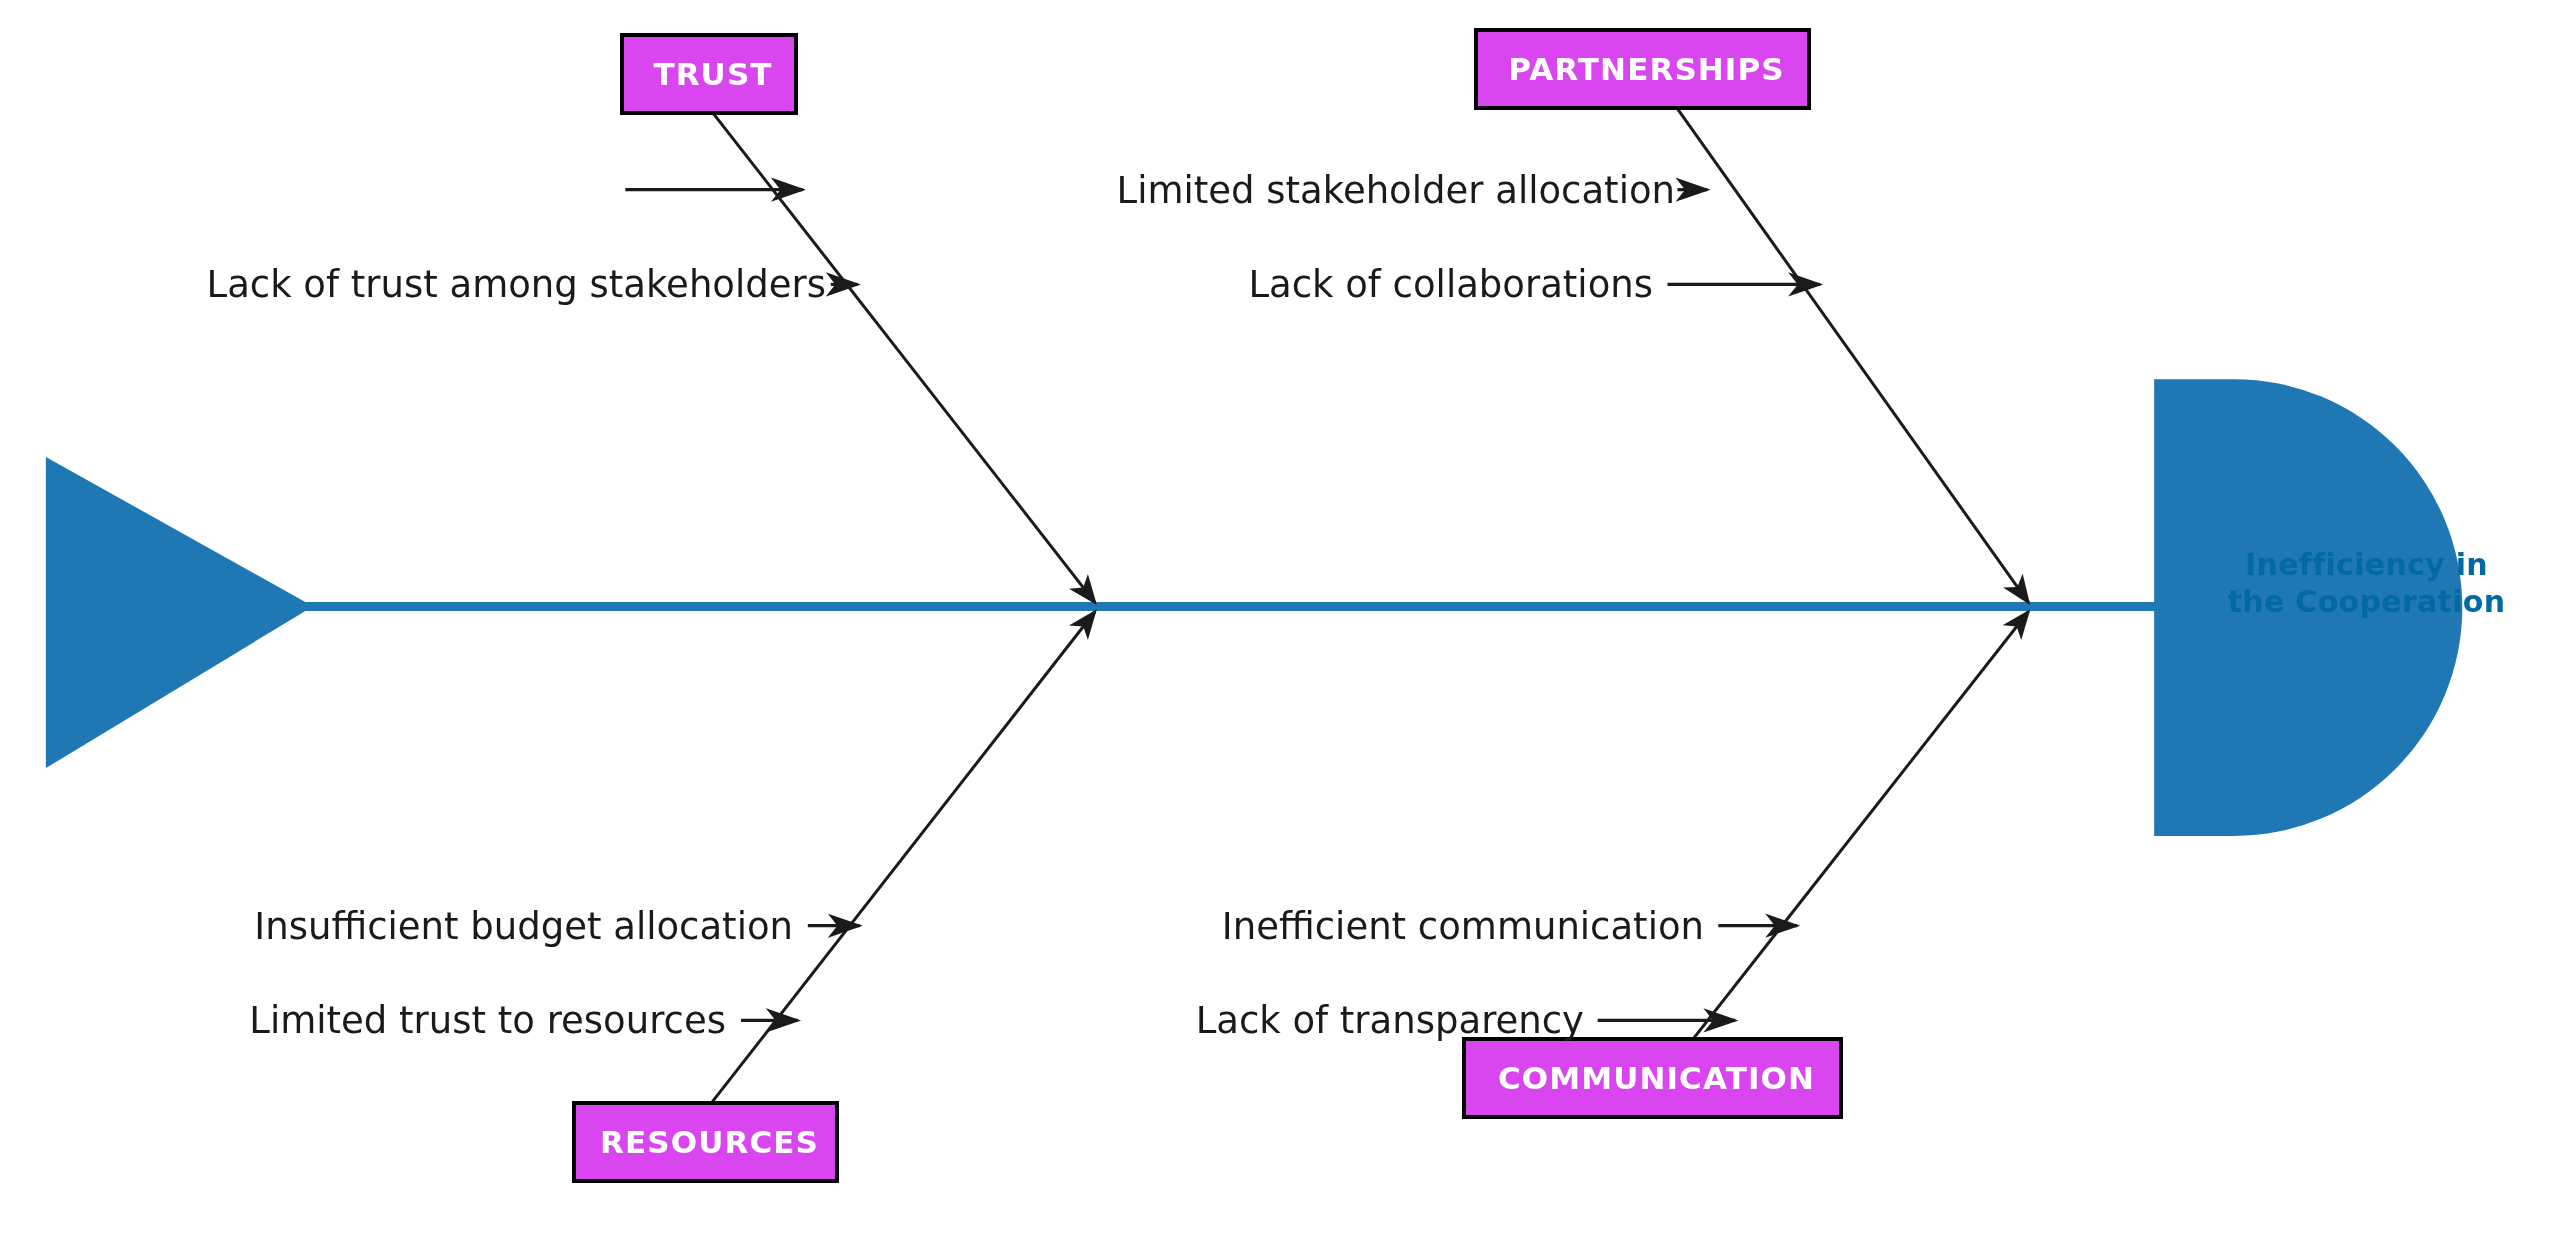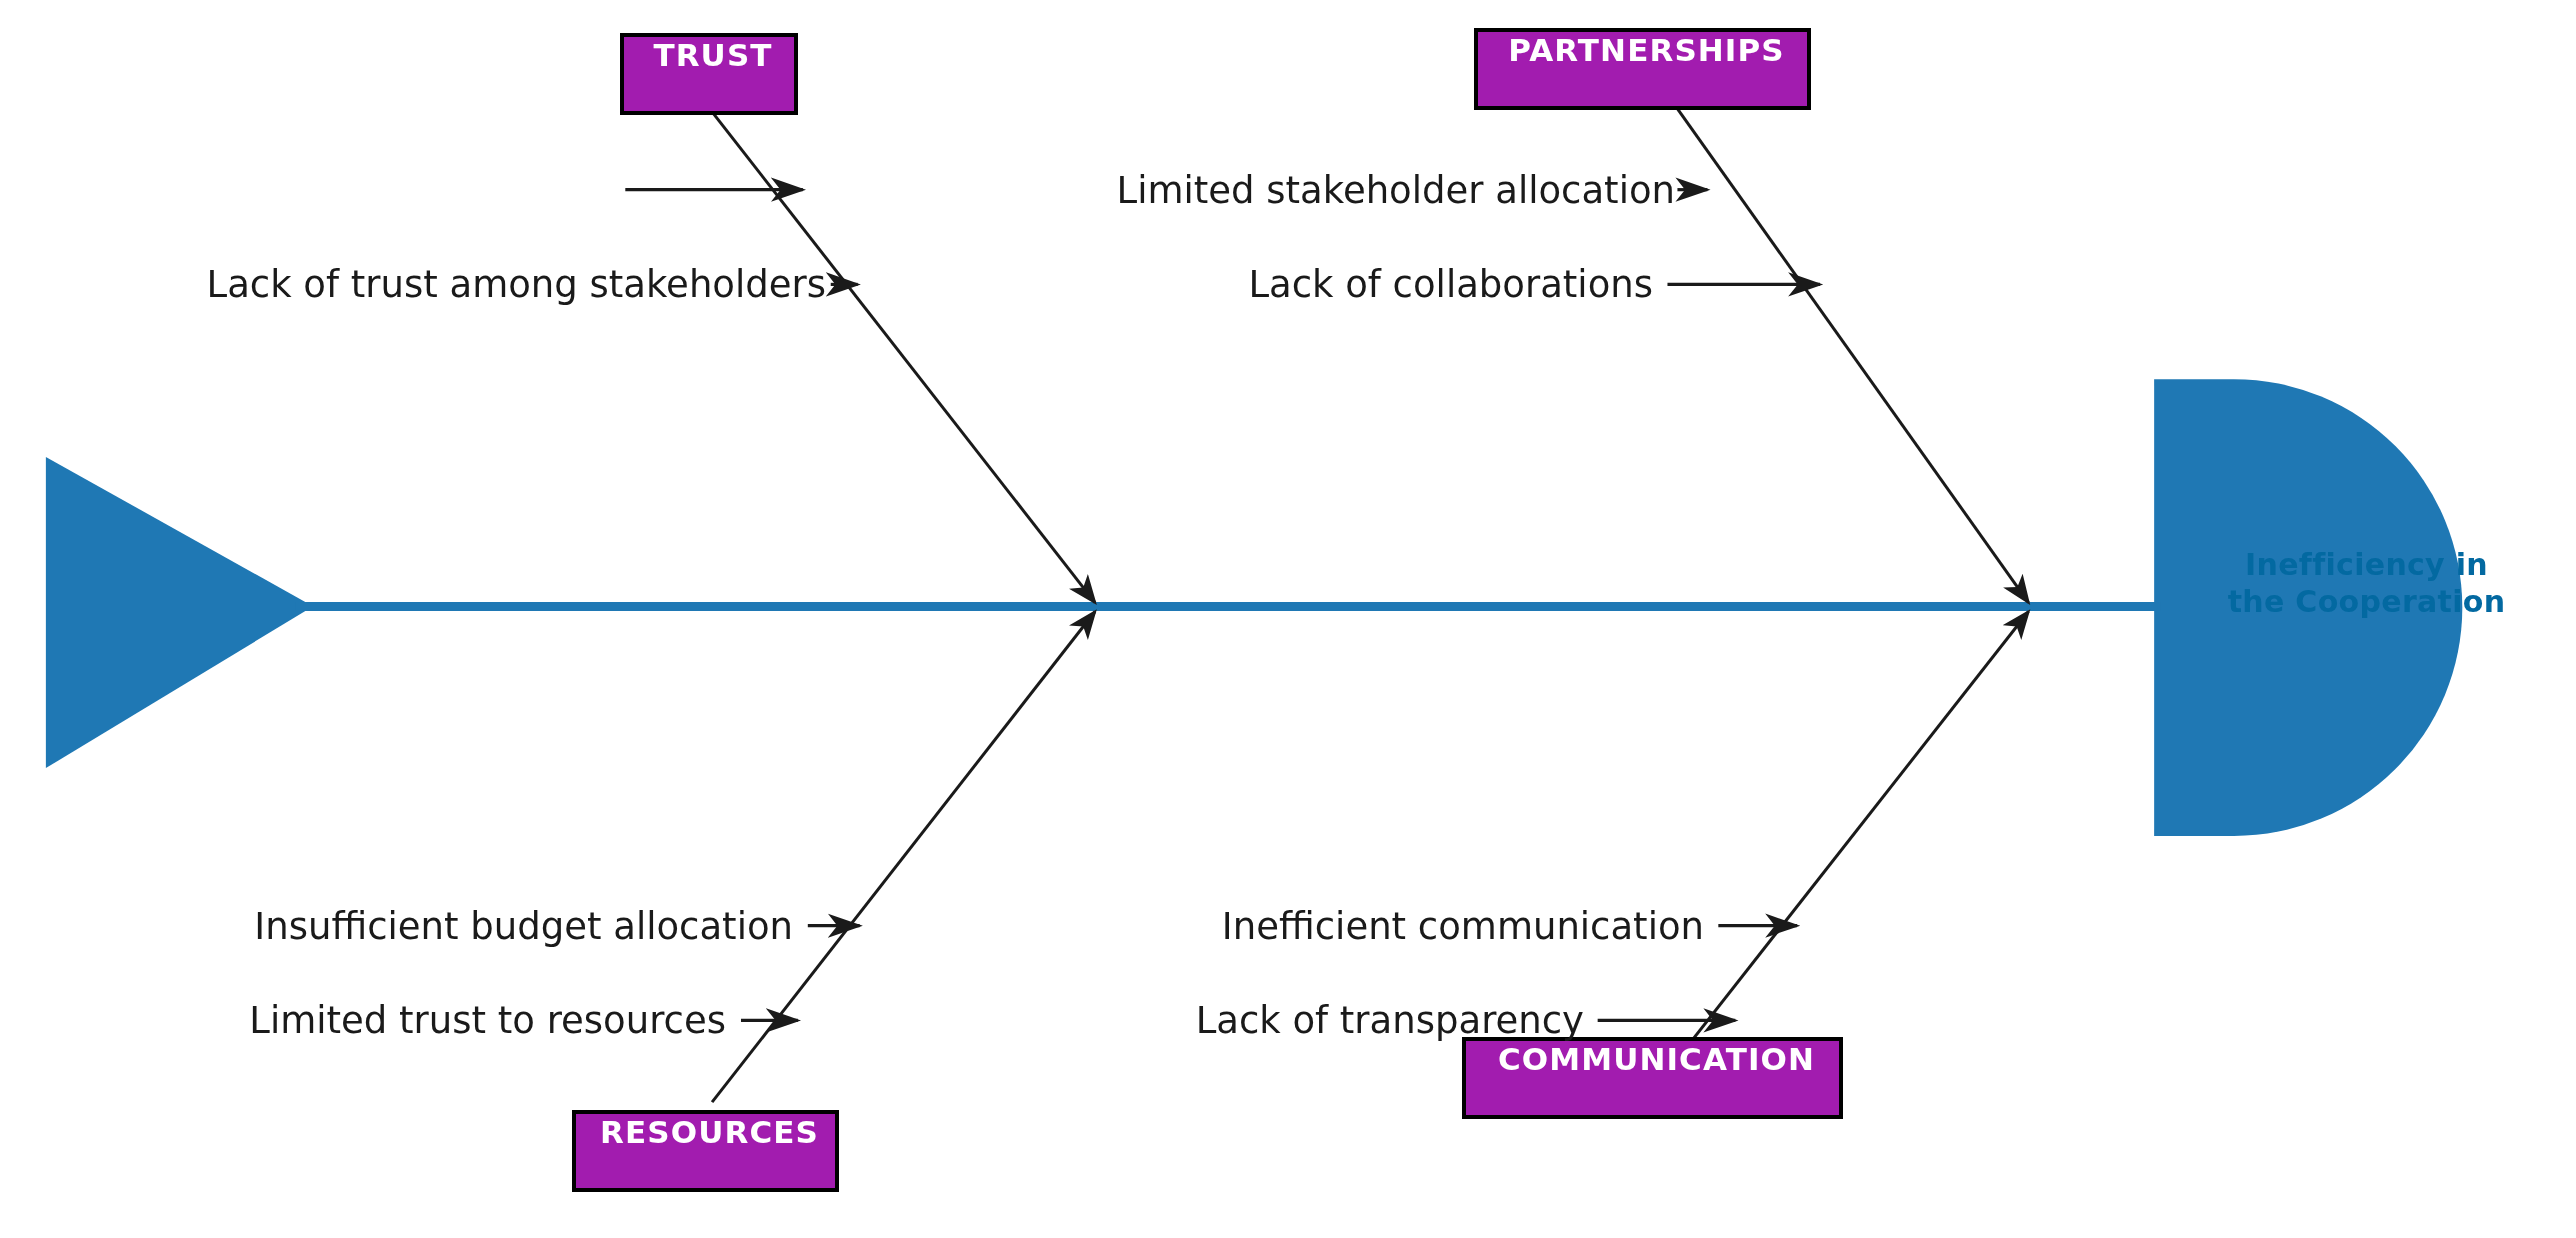--- a/index.html
+++ b/index.html
@@ -19,25 +19,25 @@
   }
   #fishbone-svg {
     position: absolute;
     left: 0;
     top: 0;
     width: 2576px;
     height: 1239px;
   }
   .cat-box {
     position: absolute;
-    background: #a21caf;
+    background: #d946ef;
     border: 4px solid #000000;
     box-sizing: border-box;
     display: flex;
-    align-items: flex-start;
+    align-items: center;
     justify-content: center;
     padding-left: 8px;
   }
   .cat-label {
     color: #ffffff;
     font-family: "DejaVu Sans", sans-serif;
     font-weight: bold;
     font-size: 31px;
     letter-spacing: 1.1px;
     white-space: nowrap;
@@ -108,21 +108,21 @@
   </svg>
 
   <div class="cat-box" style="left:620px; top:33px; width:178px; height:82px;">
     <span class="cat-label">TRUST</span>
   </div>
 
   <div class="cat-box" style="left:1474px; top:28px; width:337px; height:82px;">
     <span class="cat-label">PARTNERSHIPS</span>
   </div>
 
-  <div class="cat-box" style="left:572px; top:1101px; width:267px; height:82px;margin-top:9px;">
+  <div class="cat-box" style="left:572px; top:1101px; width:267px; height:82px;">
     <span class="cat-label">RESOURCES</span>
   </div>
 
   <div class="cat-box" style="left:1462px; top:1037px; width:381px; height:82px;">
     <span class="cat-label">COMMUNICATION</span>
   </div>
 
   <div class="cause-text r" style="left:60px; top:266px; width:766px;">Lack of trust among stakeholders</div>
 
   <div class="cause-text r" style="left:718px; top:172px; width:957px;">Limited stakeholder allocation</div>

